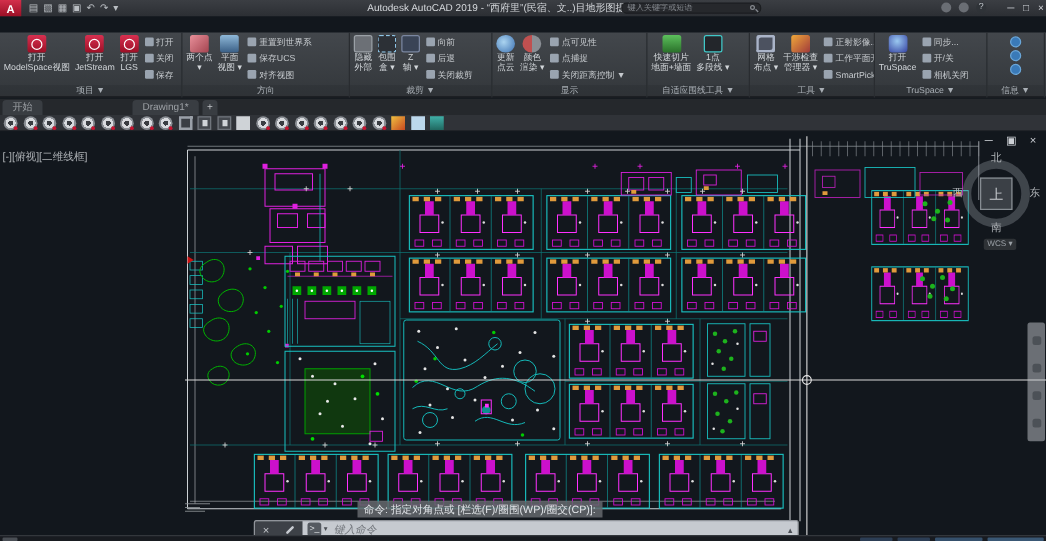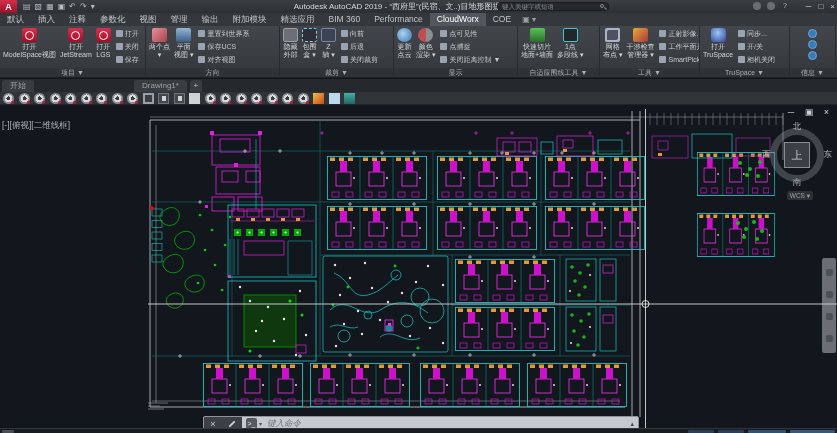--- a/index.html
+++ b/index.html
@@ -66,21 +66,21 @@
   .smallbtn{display:flex;align-items:center;height:13px;font-size:7px;color:#c6cace;white-space:nowrap;}
   .si{width:7px;height:7px;margin-right:2px;border-radius:1px;flex:none;}
   .infocol{display:flex;flex-direction:column;align-items:center;width:100%;padding-top:2px;}
   .info-ic{width:9px;height:9px;border-radius:50%;background:#3a7ab8;margin:1px 0;border:1px solid #6aa6d8;}
 
   
   .filetabs{position:absolute;left:0;top:79px;width:837px;height:13px;background:#25282c;
     display:flex;align-items:flex-end;font-size:8px;color:#9da1a6;}
   .ftab{height:12px;line-height:12px;padding:0 8px;background:#393d42;margin-left:2px;
     border-radius:3px 3px 0 0;white-space:nowrap;max-width:190px;overflow:hidden;}
-  .ftab.gap{margin-left:100px;}
+  .ftab.gap{margin-left:72px;}
   .ftab.active{background:#565b61;color:#f0f2f4;}
   .ftab-add{width:12px;height:12px;line-height:11px;text-align:center;background:#393d42;
     margin-left:3px;border-radius:3px 3px 0 0;color:#c0c4c8;}
 
   
   .toolbar{position:absolute;left:0;top:92px;width:837px;height:13px;background:#303338;
     border-bottom:1px solid #202328;display:flex;align-items:center;padding-left:3px;}
   .ti{width:11px;height:11px;margin-right:4.5px;flex:none;position:relative;}
   .ti-cloudworx{border-radius:50%;background:radial-gradient(circle at 50% 50%,#3a3d42 0 2px,#d8dade 2px 4px,#8a8e94 4px);}
   .ti-cloudworx::after{content:"";position:absolute;right:0;bottom:0;width:3px;height:3px;border-radius:50%;background:#c81430;}
@@ -152,36 +152,20 @@
       <div class="tb-ic"></div>
       <div class="tb-ic help">?</div>
     </div>
     <div class="winctl">
       <span>─</span>
       <span>□</span>
       <span>×</span>
     </div>
   </div>
 
-  <div class="ribbontabs" id="ribbon-tabs">
-      <div class="rtab">默认</div>
-      <div class="rtab">插入</div>
-      <div class="rtab">注释</div>
-      <div class="rtab">参数化</div>
-      <div class="rtab">视图</div>
-      <div class="rtab">管理</div>
-      <div class="rtab">输出</div>
-      <div class="rtab">附加模块</div>
-      <div class="rtab">精选应用</div>
-      <div class="rtab">BIM 360</div>
-      <div class="rtab">Performance</div>
-      <div class="rtab active">CloudWorx</div>
-      <div class="rtab">COE</div>
-      <div class="roverflow">▣ ▾</div>
-    </div>
 
   <div class="ribbon" id="ribbon-panels">
       <div class="panel">
         <div class="prow">
           <div class="bigbtn">
             <div class="bigicon bi-cloudworx-red"></div>
             <div>打开</div>
             <div>ModelSpace视图</div>
           </div>
           <div class="bigbtn">
@@ -736,20 +720,21 @@
     </div>
     <div class="wcs">WCS ▾</div>
 
     <div class="navbar">
       <div class="nb-dot"></div>
       <div class="nb-dot"></div>
       <div class="nb-dot"></div>
       <div class="nb-dot"></div>
     </div>
 
+    <div class="cmd-history">命令: 指定对角点或 [栏选(F)/圈围(WP)/圈交(CP)]:</div>
 
     <div class="cmd-bar">
       <div class="cb-left">
         <span>×</span>
         <span class="cb-wrench"></span>
       </div>
       <div class="cb-cmdic">&gt;_</div>
       <div class="cb-dd">▾</div>
       <div class="cb-input">键入命令</div>
       <div class="cb-caret">▴</div>

